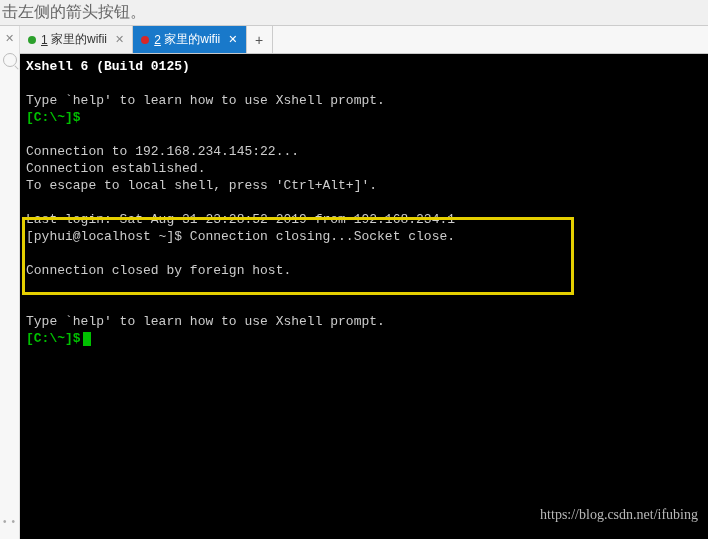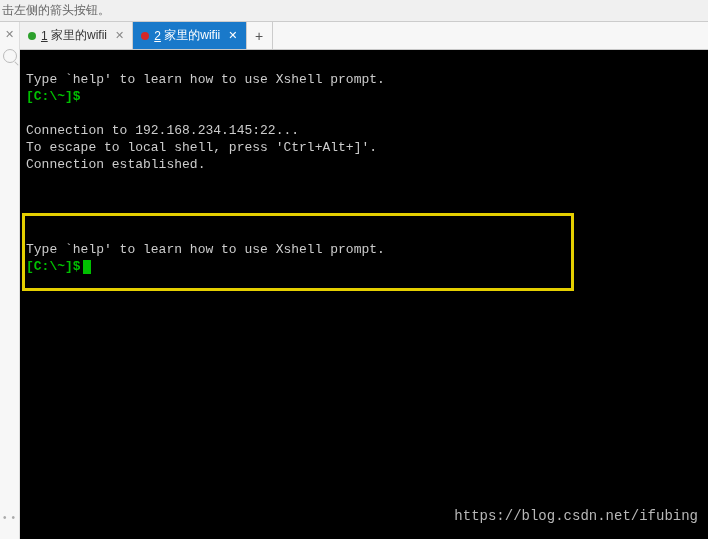--- a/index.html
+++ b/index.html
@@ -1,17 +1,17 @@
 <!DOCTYPE html>
 <html><head>
 <meta charset="utf-8">
 <style>
   * { margin: 0; padding: 0; box-sizing: border-box; }
   html, body { width: 708px; height: 539px; font-family: "Microsoft YaHei", Arial, sans-serif; background: #f0f0f0; overflow: hidden; }
-  .hint-text { font-size: 12px; color: #666; padding: 2px 0 2px 2px; background: #f0f0f0; }
+  .hint-text { font-size: 16px; color: #666; padding: 2px 0 2px 2px; background: #f0f0f0; }
   .app-frame { display: flex; height: calc(100% - 17px); border-top: 1px solid #ccc; }
   .left-gutter { width: 20px; background: #f7f7f7; border-right: 1px solid #ddd; display: flex; flex-direction: column; align-items: center; padding-top: 6px; }
   .gutter-close { font-size: 11px; color: #888; cursor: pointer; margin-bottom: 8px; }
   .gutter-search { width: 14px; height: 14px; border: 1px solid #bbb; border-radius: 50%; position: relative; }
   .gutter-search::after { content: ""; position: absolute; width: 5px; height: 1px; background: #bbb; transform: rotate(45deg); bottom: -2px; right: -3px; }
   .gutter-dots { margin-top: auto; margin-bottom: 20px; color: #aaa; font-size: 10px; letter-spacing: 1px; }
   .main-area { flex: 1; display: flex; flex-direction: column; background: #fff; }
   .tab-bar { height: 28px; background: #f7f7f7; border-bottom: 1px solid #c8c8c8; display: flex; align-items: stretch; }
   .tab { display: flex; align-items: center; padding: 0 8px; border-right: 1px solid #ccc; font-size: 12px; white-space: nowrap; cursor: pointer; }
   .tab .dot { width: 8px; height: 8px; border-radius: 50%; margin-right: 5px; }
@@ -23,21 +23,21 @@
   .tab.active { background: #1979ca; color: #fff; }
   .tab.active .tab-num { text-decoration: underline; }
   .tab.active .tab-close { color: #fff; }
   .tab-add { width: 26px; display: flex; align-items: center; justify-content: center; color: #555; font-size: 14px; border-right: 1px solid #ccc; cursor: pointer; }
   .terminal { flex: 1; background: #000; color: #ccc; font-family: "Consolas", "Courier New", monospace; font-size: 13px; line-height: 17px; padding: 4px 6px; position: relative; overflow: hidden; }
   .term-line { white-space: pre; }
   .bold { font-weight: bold; color: #fff; }
   .prompt { color: #00c000; font-weight: bold; }
   .highlight-box { position: absolute; border: 3px solid #e5cf00; pointer-events: none; }
   .cursor { display: inline-block; width: 8px; height: 14px; background: #00c000; vertical-align: middle; margin-left: 2px; }
-  .watermark { position: absolute; right: 10px; bottom: 18px; color: #b8b8b8; font-size: 14px; font-family: Liberation Mono, monospace; }
+  .watermark { position: absolute; right: 10px; bottom: 24px; color: #b8b8b8; font-size: 14px; font-family: Liberation Serif, serif; }
 </style>
 </head>
 <body>
 
 <div class="hint-text">击左侧的箭头按钮。</div>
 
 <div class="app-frame">
 
   <div class="left-gutter">
     <span class="gutter-close">✕</span>
@@ -59,29 +59,33 @@
         <span class="dot red"></span>
         <span class="tab-num">2</span>
         <span>&nbsp;</span>
         <span>家里的wifii</span>
         <span class="tab-close">✕</span>
       </div>
       <div class="tab-add">+</div>
     </div>
 
     <div class="terminal">
+      <div class="term-line bold">Xshell 6 (Build 0125)</div>
       <div class="term-line">&nbsp;</div>
       <div class="term-line">Type `help' to learn how to use Xshell prompt.</div>
       <div class="term-line"><span class="prompt">[C:\~]$</span></div>
       <div class="term-line">&nbsp;</div>
       <div class="term-line">Connection to 192.168.234.145:22...</div>
+      <div class="term-line">Connection established.</div>
       <div class="term-line">To escape to local shell, press 'Ctrl+Alt+]'.</div>
-      <div class="term-line">Connection established.</div>
       <div class="term-line">&nbsp;</div>
+      <div class="term-line">Last login: Sat Aug 31 23:28:52 2019 from 192.168.234.1</div>
+      <div class="term-line">[pyhui@localhost ~]$ Connection closing...Socket close.</div>
       <div class="term-line">&nbsp;</div>
+      <div class="term-line">Connection closed by foreign host.</div>
       <div class="term-line">&nbsp;</div>
       <div class="term-line">&nbsp;</div>
       <div class="term-line">Type `help' to learn how to use Xshell prompt.</div>
       <div class="term-line"><span class="prompt">[C:\~]$</span><span class="cursor"></span></div>
 
       <div class="highlight-box" style="left:2px; top:163px; width:552px; height:78px;"></div>
 
       <div class="watermark">https://blog.csdn.net/ifubing</div>
     </div>
 

